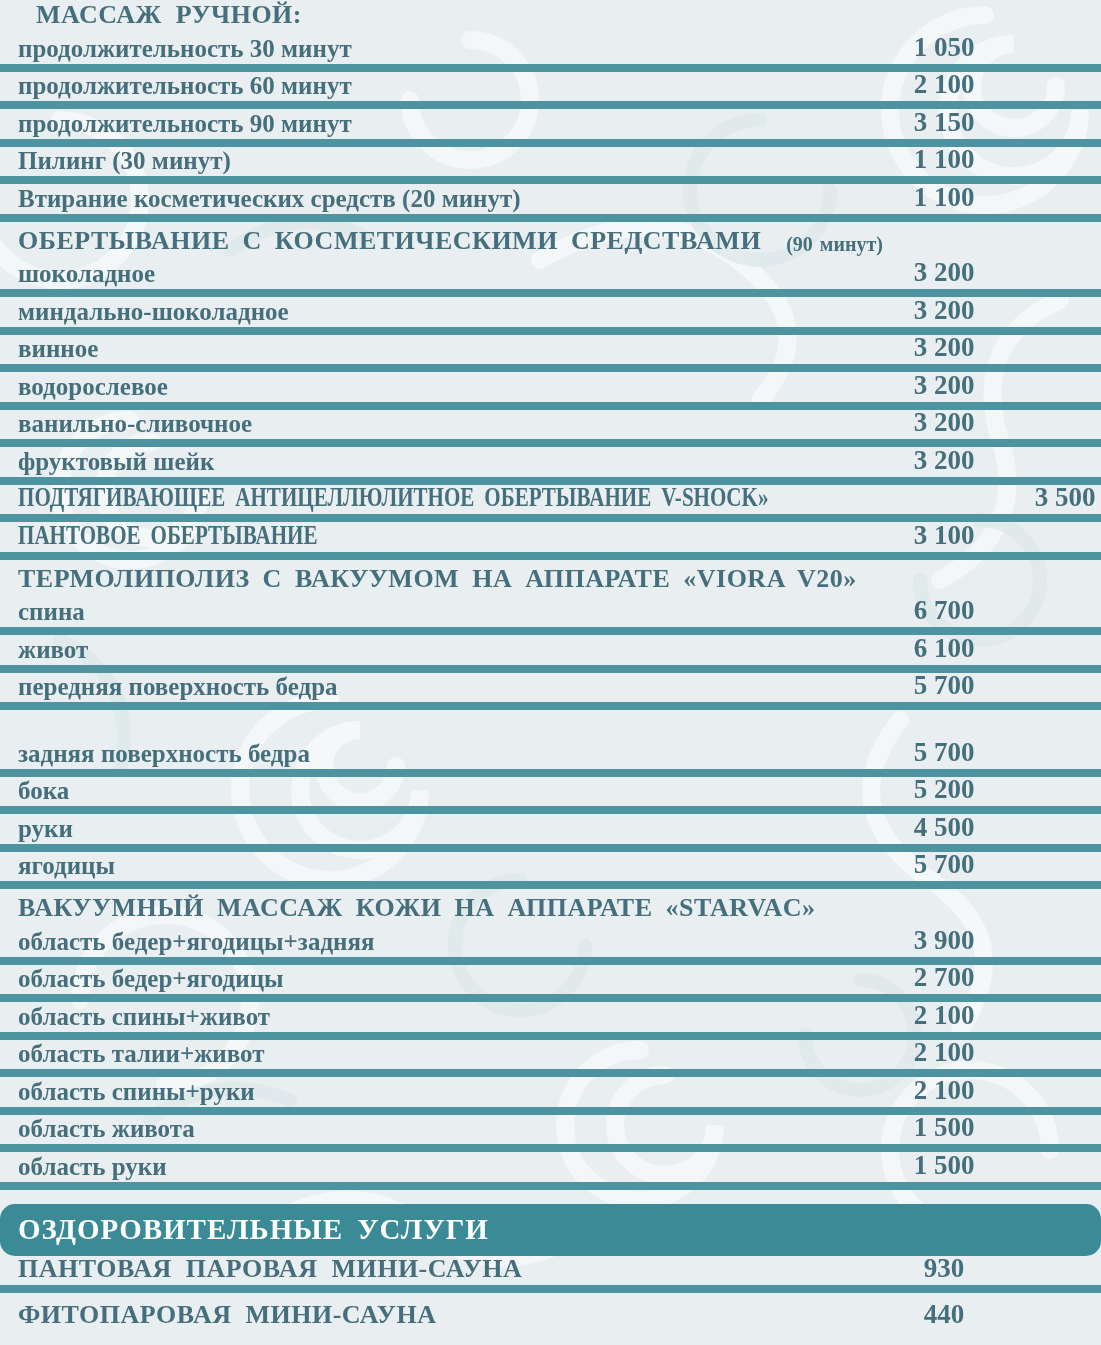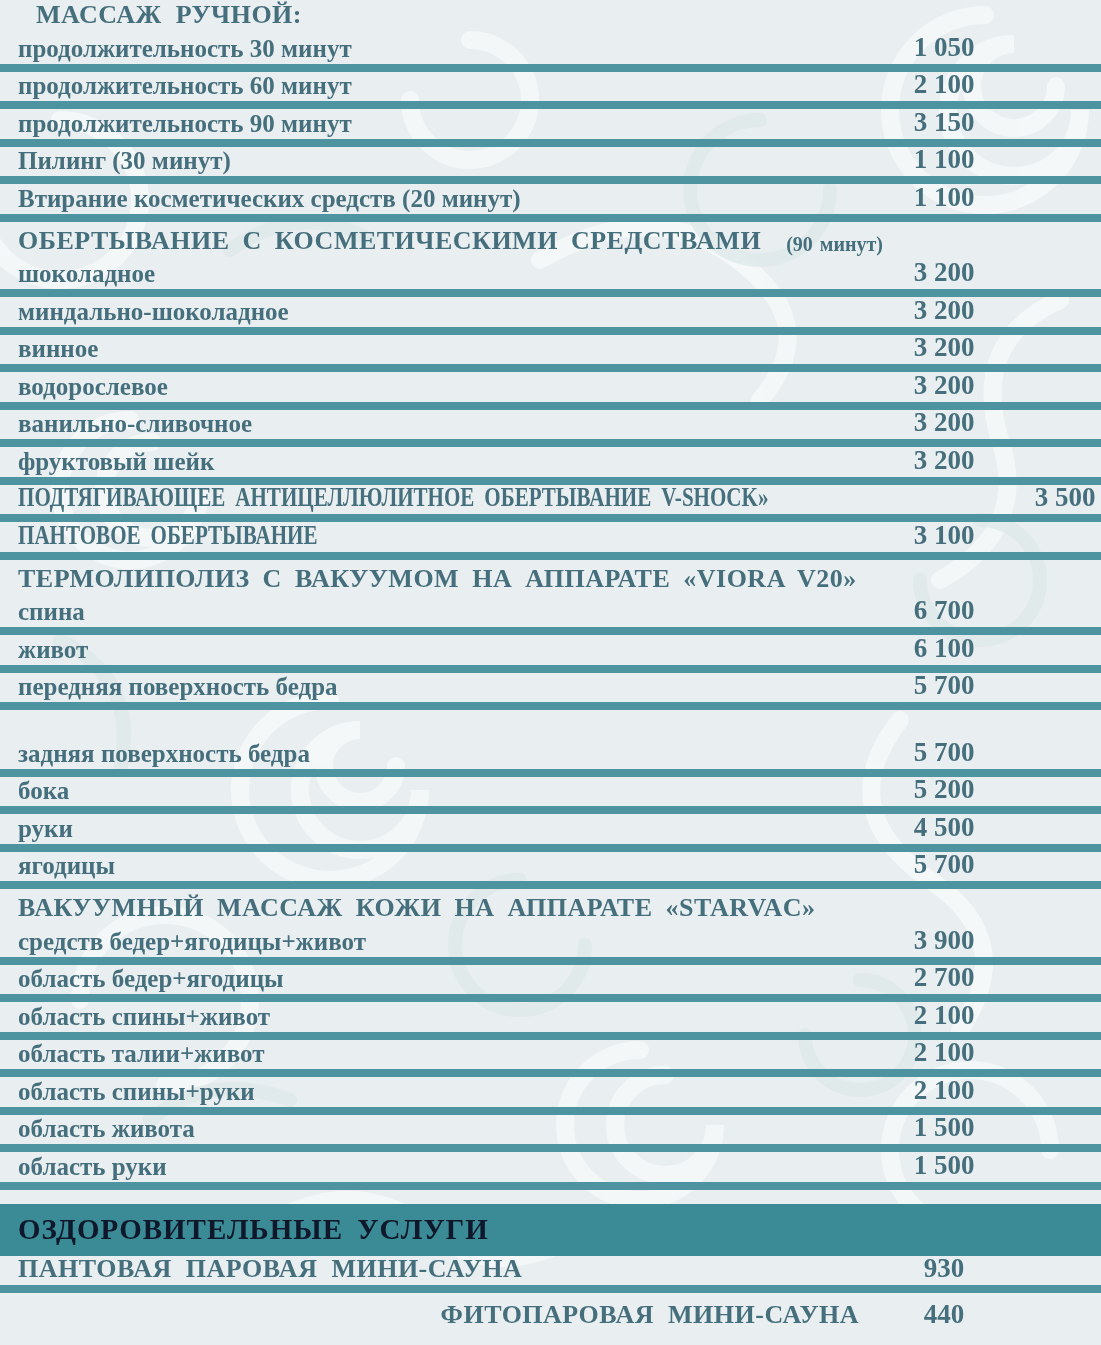--- a/index.html
+++ b/index.html
@@ -195,21 +195,21 @@
         <span class="price">4 500</span>
       </div>
       <div class="price-row bordered" style="border-bottom-color: rgb(78, 147, 160);">
         <span class="label">ягодицы</span>
         <span class="price">5 700</span>
       </div>
       <div class="block-header">
         <span class="header-text">ВАКУУМНЫЙ  МАССАЖ  КОЖИ  НА  АППАРАТЕ  «STARVAC»</span>
       </div>
       <div class="price-row bordered" style="border-bottom-color: rgb(78, 147, 160);">
-        <span class="label">средств бедер+ягодицы+живот</span>
+        <span class="label">область бедер+ягодицы+задняя</span>
         <span class="price">3 900</span>
       </div>
       <div class="price-row bordered" style="border-bottom-color: rgb(78, 147, 160);">
         <span class="label">область бедер+ягодицы</span>
         <span class="price">2 700</span>
       </div>
       <div class="price-row bordered" style="border-bottom-color: rgb(78, 147, 160);">
         <span class="label">область спины+живот</span>
         <span class="price">2 100</span>
       </div>
@@ -223,25 +223,25 @@
       </div>
       <div class="price-row bordered" style="border-bottom-color: rgb(78, 147, 160);">
         <span class="label">область живота</span>
         <span class="price">1 500</span>
       </div>
       <div class="price-row bordered" style="border-bottom-color: rgb(78, 147, 160);">
         <span class="label">область руки</span>
         <span class="price">1 500</span>
       </div>
       <div class="spacer"></div>
-      <div class="banner" style="background: rgb(59, 139, 150); color: #0f172a;">
+      <div class="banner" style="background: rgb(59, 139, 150); color: #ffffff; border-radius: 15px;">
         <span class="banner-text">ОЗДОРОВИТЕЛЬНЫЕ УСЛУГИ</span>
       </div>
       <div class="price-row bordered caps" style="border-bottom-color: rgb(78, 147, 160);">
         <span class="label">ПАНТОВАЯ  ПАРОВАЯ  МИНИ-САУНА</span>
         <span class="price">930</span>
       </div>
-      <div class="price-row caps" style="border-bottom-color: rgb(78, 147, 160); justify-content: flex-end;">
+      <div class="price-row caps" style="border-bottom-color: rgb(78, 147, 160);">
         <span class="label">ФИТОПАРОВАЯ  МИНИ-САУНА</span>
         <span class="price">440</span>
       </div>
     </div>
 </div>
 
 </body></html>

